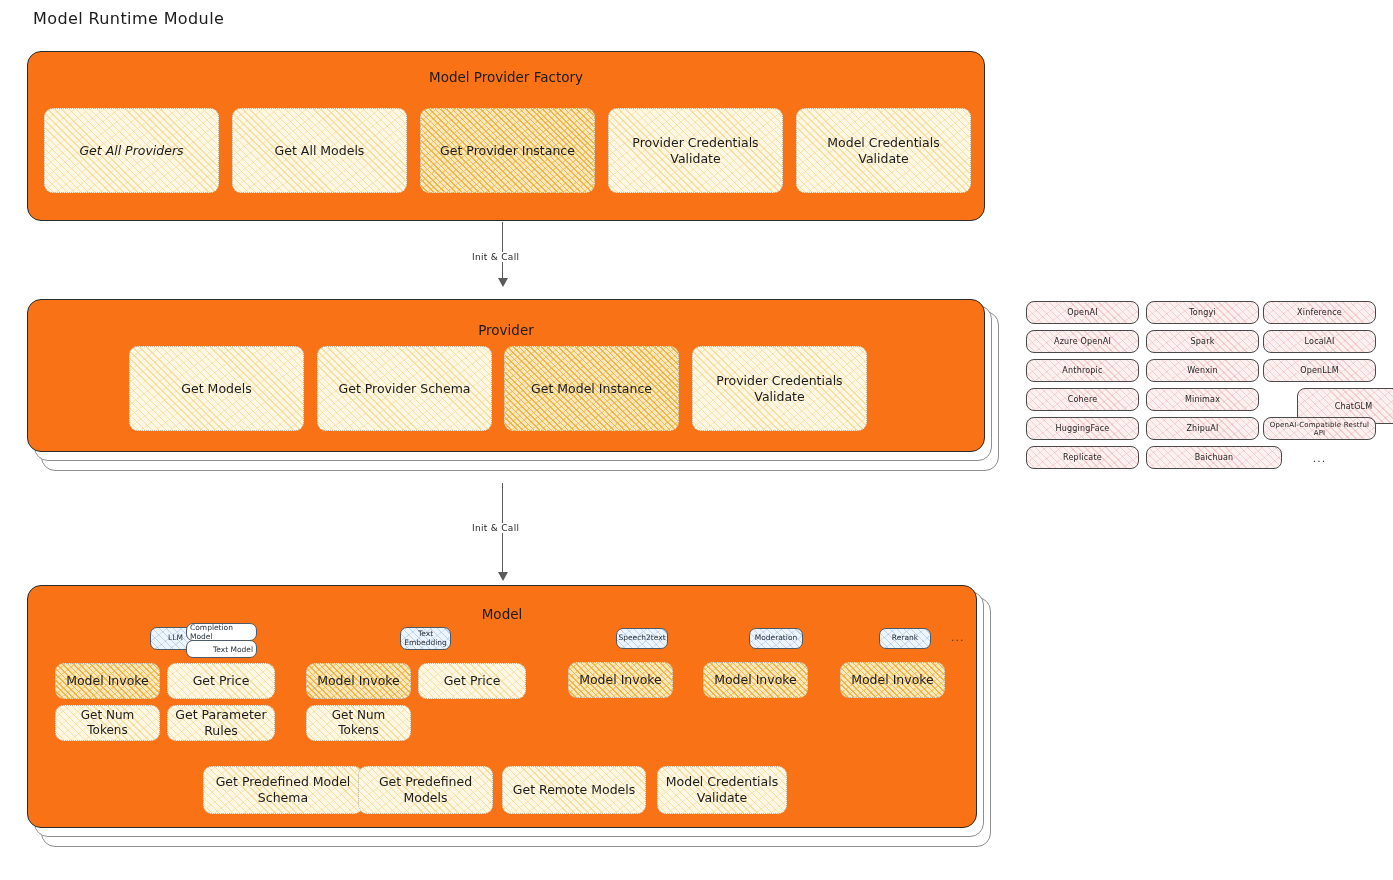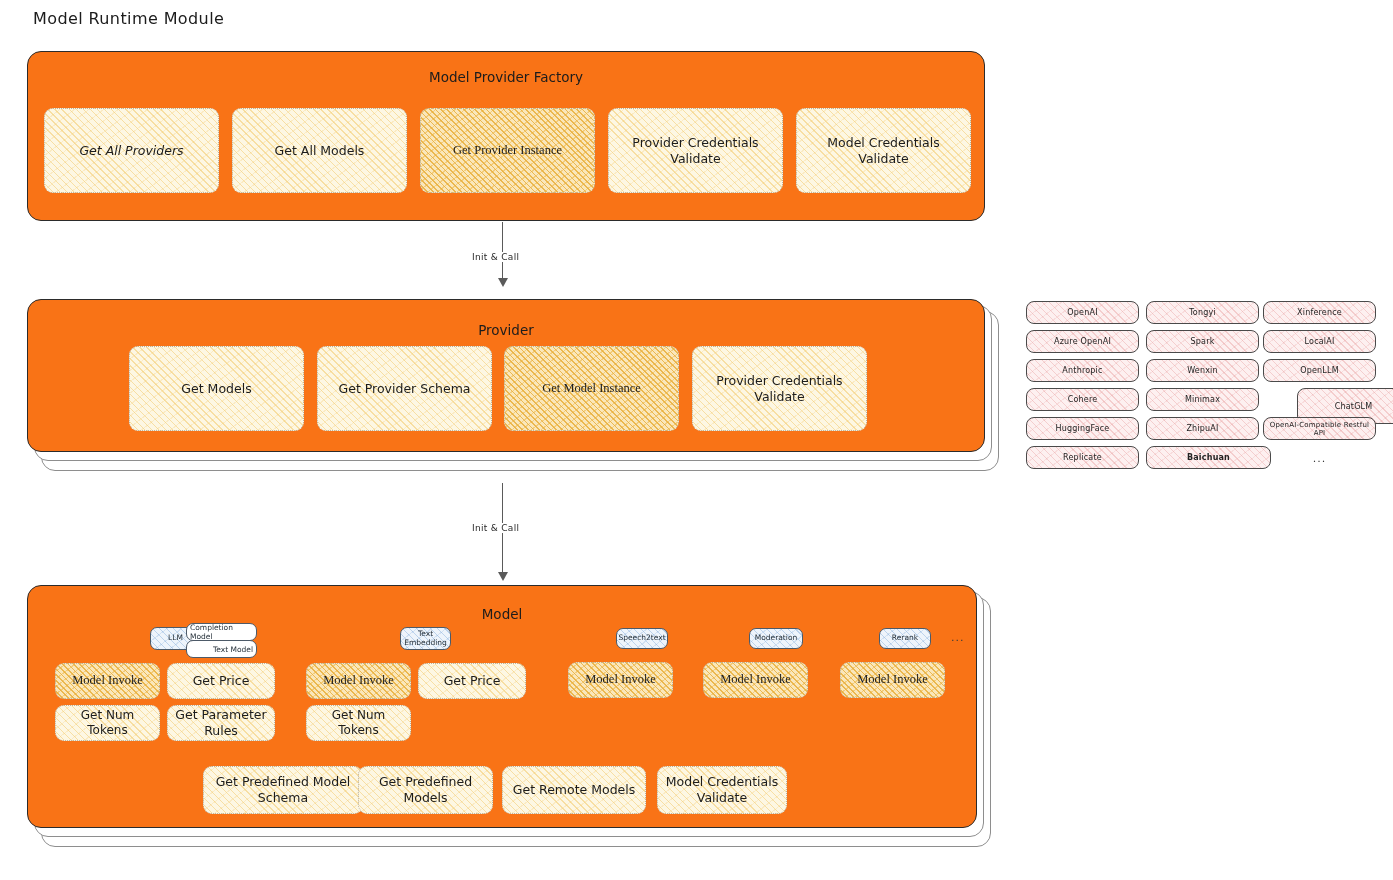--- a/index.html
+++ b/index.html
@@ -19,21 +19,20 @@
     background-color: #fdf7e3;
     background-image:
       repeating-linear-gradient(45deg, rgba(243,203,110,.55) 0 1px, transparent 1px 5px),
       repeating-linear-gradient(-38deg, rgba(243,203,110,.28) 0 1px, transparent 1px 9px);
   }
   .hatch-amber-strong {
     background-color: #fae7bb;
     background-image:
       repeating-linear-gradient(45deg, rgba(233,176,60,.85) 0 1.2px, transparent 1.2px 4px),
       repeating-linear-gradient(-38deg, rgba(233,176,60,.5) 0 1px, transparent 1px 6px);
-    font-family: Liberation Serif, serif;
   }
   .hatch-pink {
     background-color: #fdf0f0;
     background-image:
       repeating-linear-gradient(45deg, rgba(230,150,150,.38) 0 1px, transparent 1px 5px),
       repeating-linear-gradient(-38deg, rgba(230,150,150,.22) 0 1px, transparent 1px 9px);
   }
   .hatch-blue {
     background-color: #eef4fb;
     background-image:
@@ -249,21 +248,21 @@
 </div>
 <div class="ptag hatch-pink" style="left:1146px; top:359px; width:113px; height:23px;">
   <span>Wenxin</span>
 </div>
 <div class="ptag hatch-pink" style="left:1146px; top:388px; width:113px; height:23px;">
   <span>Minimax</span>
 </div>
 <div class="ptag hatch-pink" style="left:1146px; top:417px; width:113px; height:23px;">
   <span>ZhipuAI</span>
 </div>
-<div class="ptag hatch-pink" style="left:1146px; top:446px; width:125px; height:23px;font-weight:bold;">
+<div class="ptag hatch-pink" style="left:1146px; top:446px; width:136px; height:23px;">
   <span>Baichuan</span>
 </div>
 
 <div class="ptag hatch-pink" style="left:1263px; top:301px; width:113px; height:23px;">
   <span>Xinference</span>
 </div>
 <div class="ptag hatch-pink" style="left:1263px; top:330px; width:113px; height:23px;">
   <span>LocalAI</span>
 </div>
 <div class="ptag hatch-pink" style="left:1263px; top:359px; width:113px; height:23px;">

